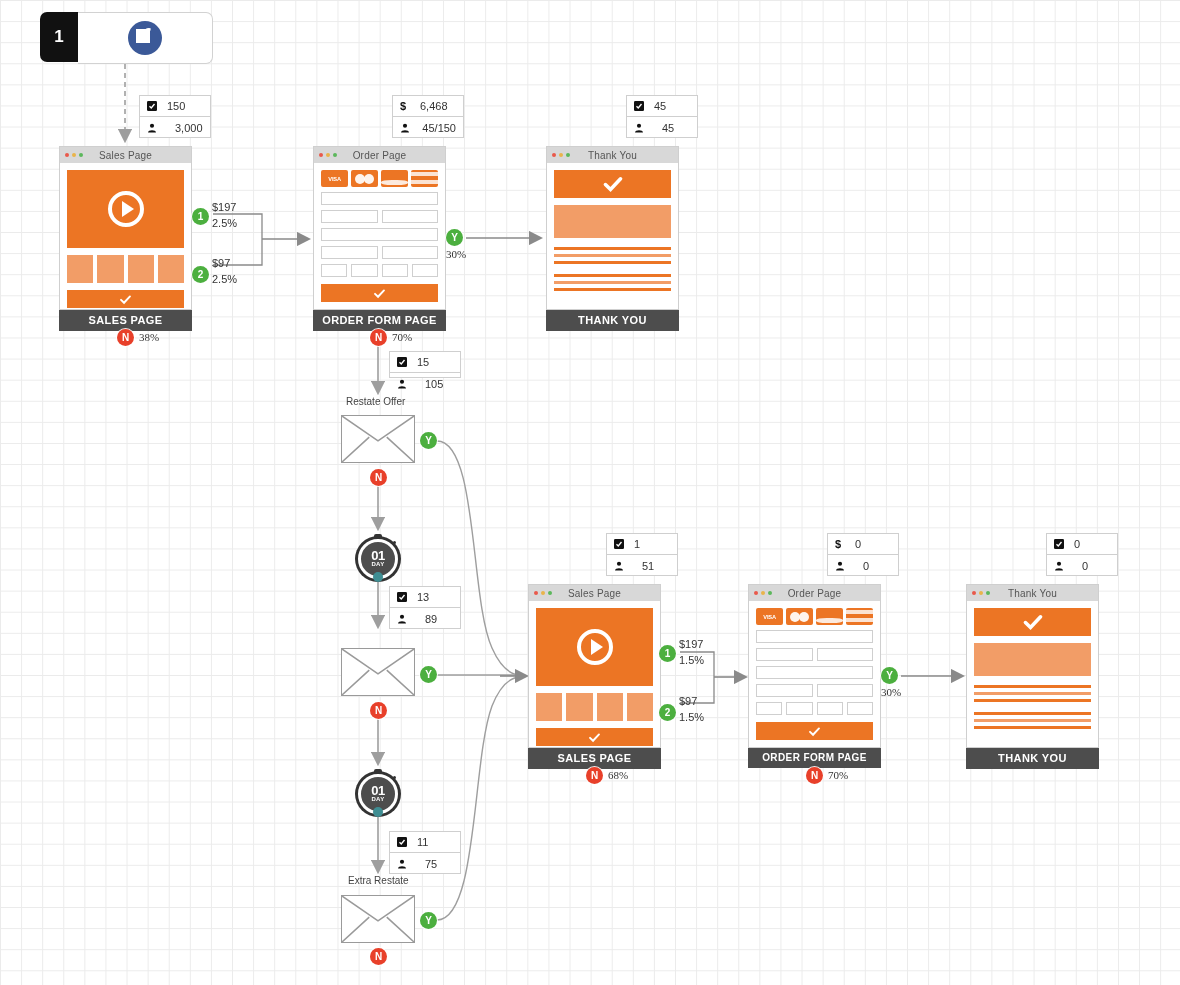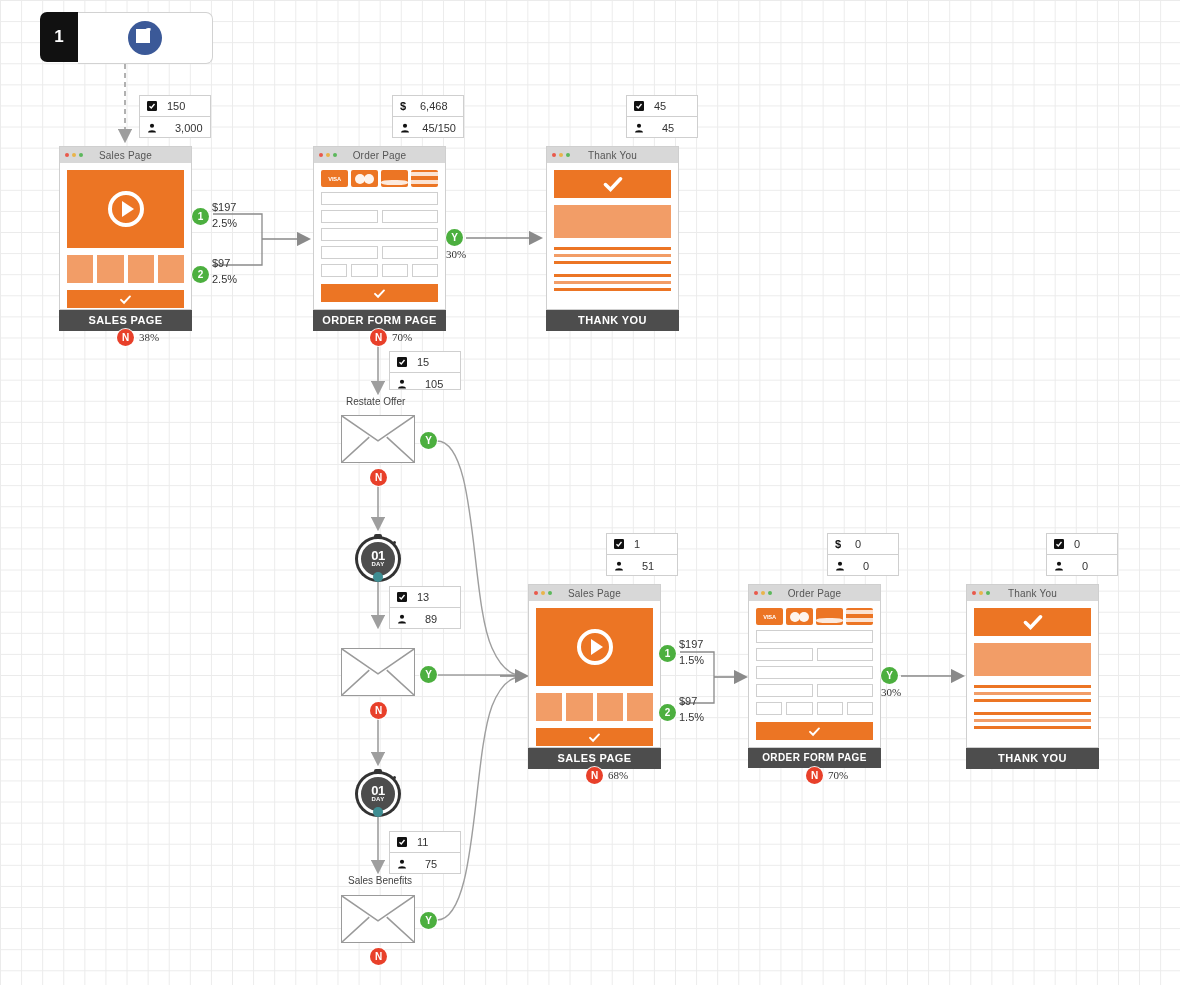--- a/index.html
+++ b/index.html
@@ -226,21 +226,21 @@
       <span class="ic">
         <svg viewBox="0 0 16 16">
             <circle cx="8" cy="4.4" r="3.3" fill="#111"></circle>
         <path d="M1.6 15 C1.6 10.6 14.4 10.6 14.4 15 Z" fill="#111"></path>
           </svg>
       </span>
       <span class="vv">45</span>
     </div>
   </div>
 
-  <div class="statbox" style="left:389px;top:351px;width:72px;height:39px;">
+  <div class="statbox" style="left:389px;top:351px;width:72px;height:27px;">
     <div class="statrow">
       <span class="ic">
         <svg viewBox="0 0 16 16">
             <rect width="16" height="16" rx="2" fill="#111"></rect>
         <path d="M4 8.3 L6.8 11 L12 4.8" stroke="#fff" stroke-width="2.2" fill="none"></path>
           </svg>
       </span>
       <span class="vv">15</span>
     </div>
     <div class="statrow">
@@ -518,21 +518,21 @@
   <div class="timer" style="left:355px;top:769px;">
     <i class="knob"></i>
     <i class="tick" style="left:38px;top:7px;"></i>
     <div class="ring">
       <span class="t1">01</span>
       <span class="t2">DAY</span>
     </div>
     <i class="teal"></i>
   </div>
 
-  <div class="step-label" style="left:348px;top:875px;">Sales Benefits</div>
+  <div class="step-label" style="left:348px;top:875px;">Extra Restate</div>
 
   <div class="mail" style="left:341px;top:895px;">
     <svg viewBox="0 0 74 48" preserveAspectRatio="none">
       <path d="M0,0 L37,26 L74,0" stroke="#9a9a9a" stroke-width="1.6" fill="none"></path>
       <path d="M0,48 L28,22 M74,48 L46,22" stroke="#9a9a9a" stroke-width="1.6" fill="none"></path>
     </svg>
   </div>
   <div class="badge b-green" style="left:420px;top:912px;">Y</div>
   <div class="badge b-red" style="left:370px;top:948px;">N</div>
 

